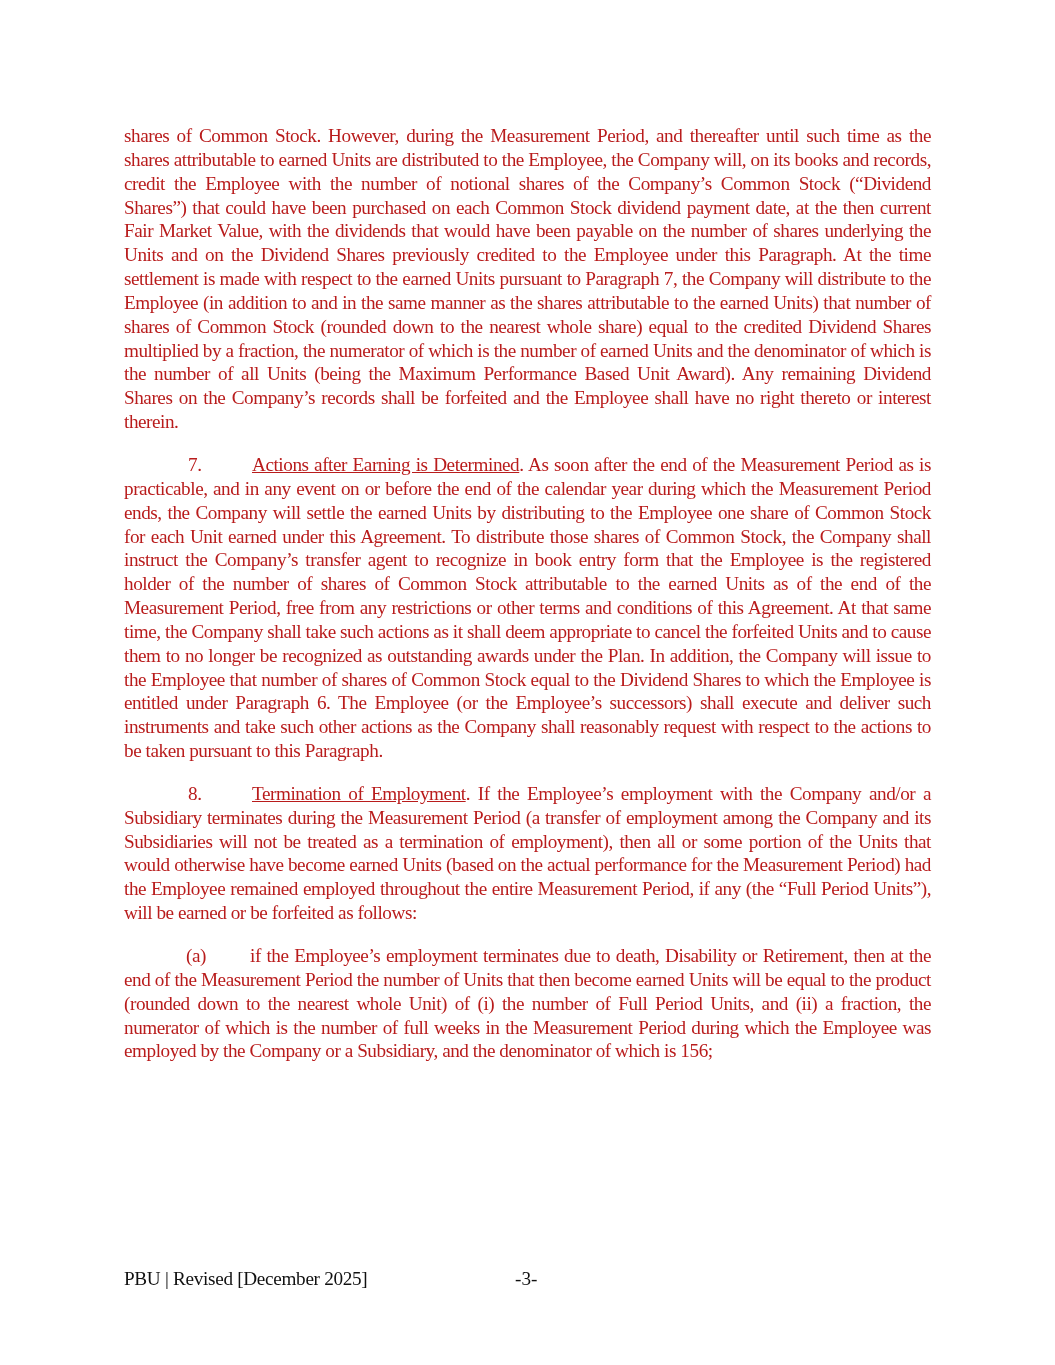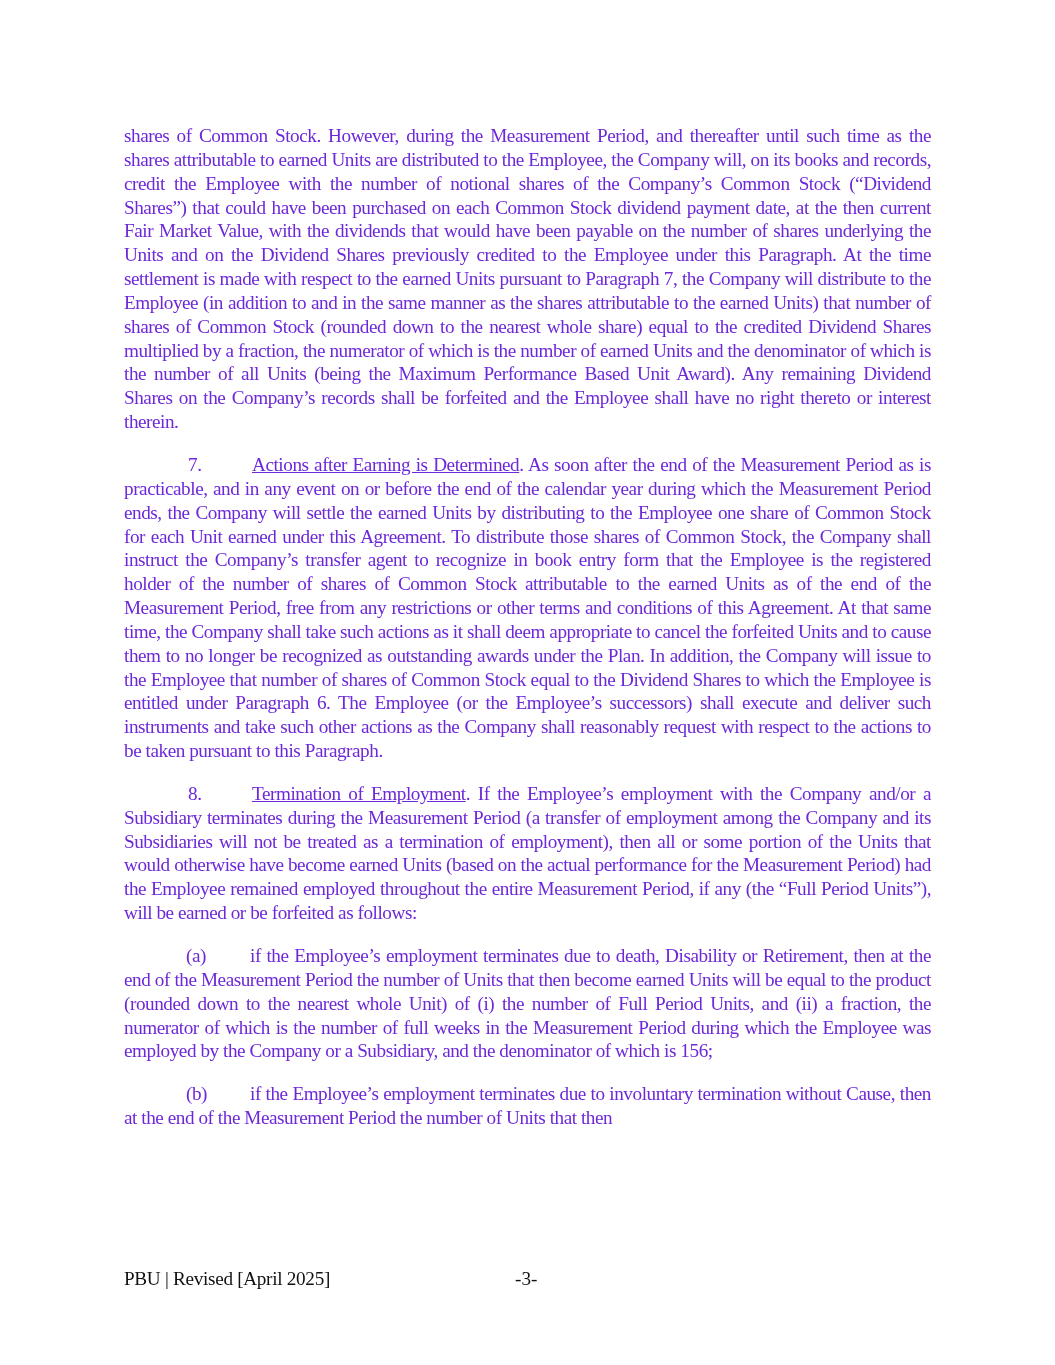--- a/index.html
+++ b/index.html
@@ -1,20 +1,20 @@
 <!DOCTYPE html>
 <html><head>
 <meta charset="utf-8">
 <style>
   html, body { margin: 0; padding: 0; background: #ffffff; }
   body { width: 1055px; height: 1365px; position: relative; overflow: hidden; }
   .page {
     position: absolute; left: 124px; top: 124px; width: 807px;
     font-family: "Liberation Serif", serif; font-size: 19.2px; line-height: 23.85px;
-    color: #6d28d9; letter-spacing: -0.45px; word-spacing: 0px;
+    color: #b91c1c; letter-spacing: -0.45px; word-spacing: 0px;
   }
   p { margin: 0 0 19px 0; text-align: justify; }
   .num { display: inline-block; width: 64px; text-indent: 0; }
   .indent { text-indent: 64px; }
   .u { text-decoration: underline; margin-top: 33px; }
   .sub { text-indent: 62px; }
   .footer {
     position: absolute; top: 1268px; left: 124px;
     font-family: "Liberation Serif", serif; font-size: 19.2px; color: #111;
     letter-spacing: -0.3px;
@@ -27,17 +27,16 @@
 
 <div class="page">
   <p>shares of Common Stock.  However, during the Measurement Period, and thereafter until such time as the shares attributable to earned Units are distributed to the Employee, the Company will, on its books and records, credit the Employee with the number of notional shares of the Company’s Common Stock (“Dividend Shares”) that could have been purchased on each Common Stock dividend payment date, at the then current Fair Market Value, with the dividends that would have been payable on the number of shares underlying the Units and on the Dividend Shares previously credited to the Employee under this Paragraph.  At the time settlement is made with respect to the earned Units pursuant to Paragraph 7, the Company will distribute to the Employee (in addition to and in the same manner as the shares attributable to the earned Units) that number of shares of Common Stock (rounded down to the nearest whole share) equal to the credited Dividend Shares multiplied by a fraction, the numerator of which is the number of earned Units and the denominator of which is the number of all Units (being the Maximum Performance Based Unit Award).  Any remaining Dividend Shares on the Company’s records shall be forfeited and the Employee shall have no right thereto or interest therein.</p>
 
   <p class="indent"><span class="num" style="margin-left:-0px">7.</span><span class="u">Actions after Earning is Determined</span><span>.  As soon after the end of the Measurement Period as is practicable, and in any event on or before the end of the calendar year during which the Measurement Period ends, the Company will settle the earned Units by distributing to the Employee one share of Common Stock for each Unit earned under this Agreement.  To distribute those shares of Common Stock, the Company shall instruct the Company’s transfer agent to recognize in book entry form that the Employee is the registered holder of the number of shares of Common Stock attributable to the earned Units as of the end of the Measurement Period, free from any restrictions or other terms and conditions of this Agreement.  At that same time, the Company shall take such actions as it shall deem appropriate to cancel the forfeited Units and to cause them to no longer be recognized as outstanding awards under the Plan.  In addition, the Company will issue to the Employee that number of shares of Common Stock equal to the Dividend Shares to which the Employee is entitled under Paragraph 6.  The Employee (or the Employee’s successors) shall execute and deliver such instruments and take such other actions as the Company shall reasonably request with respect to the actions to be taken pursuant to this Paragraph.</span></p>
 
   <p class="indent"><span class="num">8.</span><span class="u">Termination of Employment</span><span>.  If the Employee’s employment with the Company and/or a Subsidiary terminates during the Measurement Period (a transfer of employment among the Company and its Subsidiaries will not be treated as a termination of employment), then all or some portion of the Units that would otherwise have become earned Units (based on the actual performance for the Measurement Period) had the Employee remained employed throughout the entire Measurement Period, if any (the “Full Period Units”), will be earned or be forfeited as follows:</span></p>
 
   <p class="sub"><span class="num">(a)</span><span>if the Employee’s employment terminates due to death, Disability or Retirement, then at the end of the Measurement Period the number of Units that then become earned Units will be equal to the product (rounded down to the nearest whole Unit) of (i) the number of Full Period Units, and (ii) a fraction, the numerator of which is the number of full weeks in the Measurement Period during which the Employee was employed by the Company or a Subsidiary, and the denominator of which is 156;</span></p>
 
-  <p class="sub"><span class="num">(b)</span><span>if the Employee’s employment terminates due to involuntary termination without Cause, then at the end of the Measurement Period the number of Units that then</span></p>
 </div>
 
-<div class="footer">PBU | Revised [April 2025]</div>
+<div class="footer">PBU | Revised [December 2025]</div>
 <div class="pagenum">-3-</div>
 
 </body></html>

